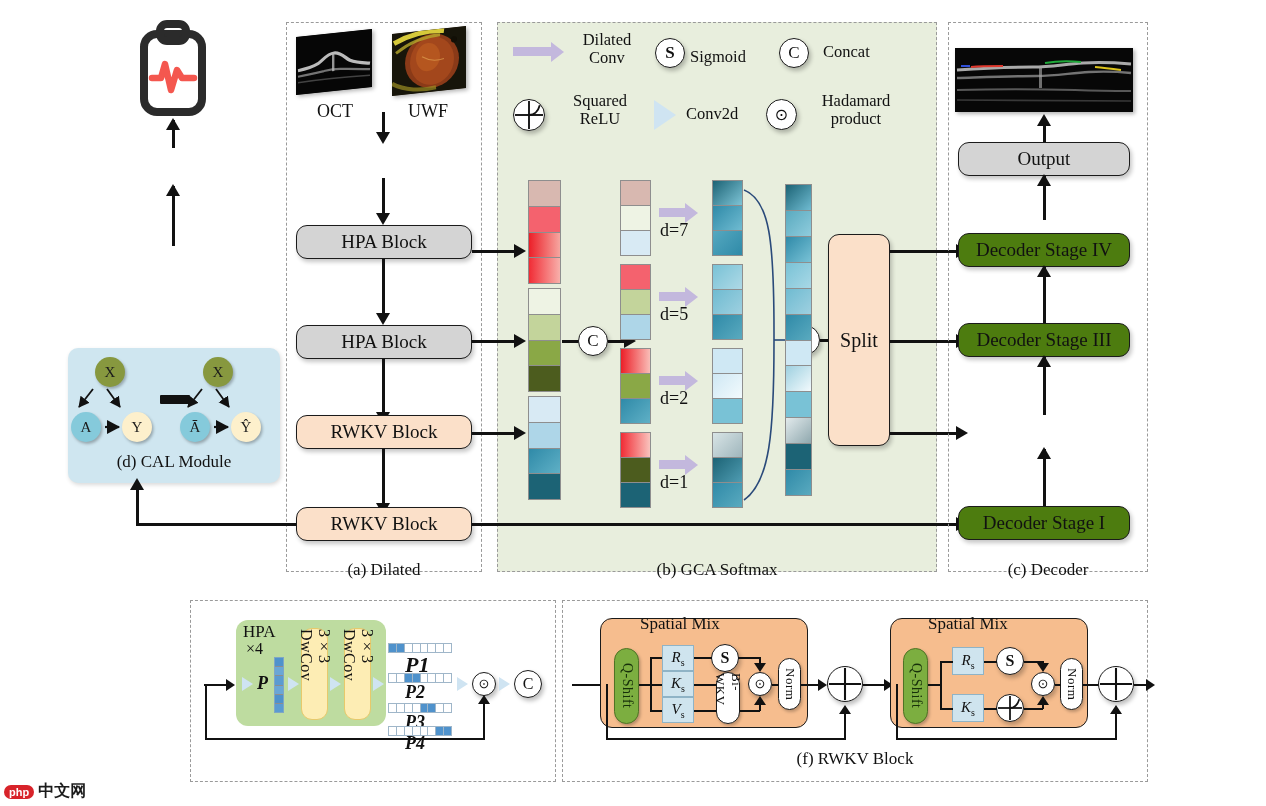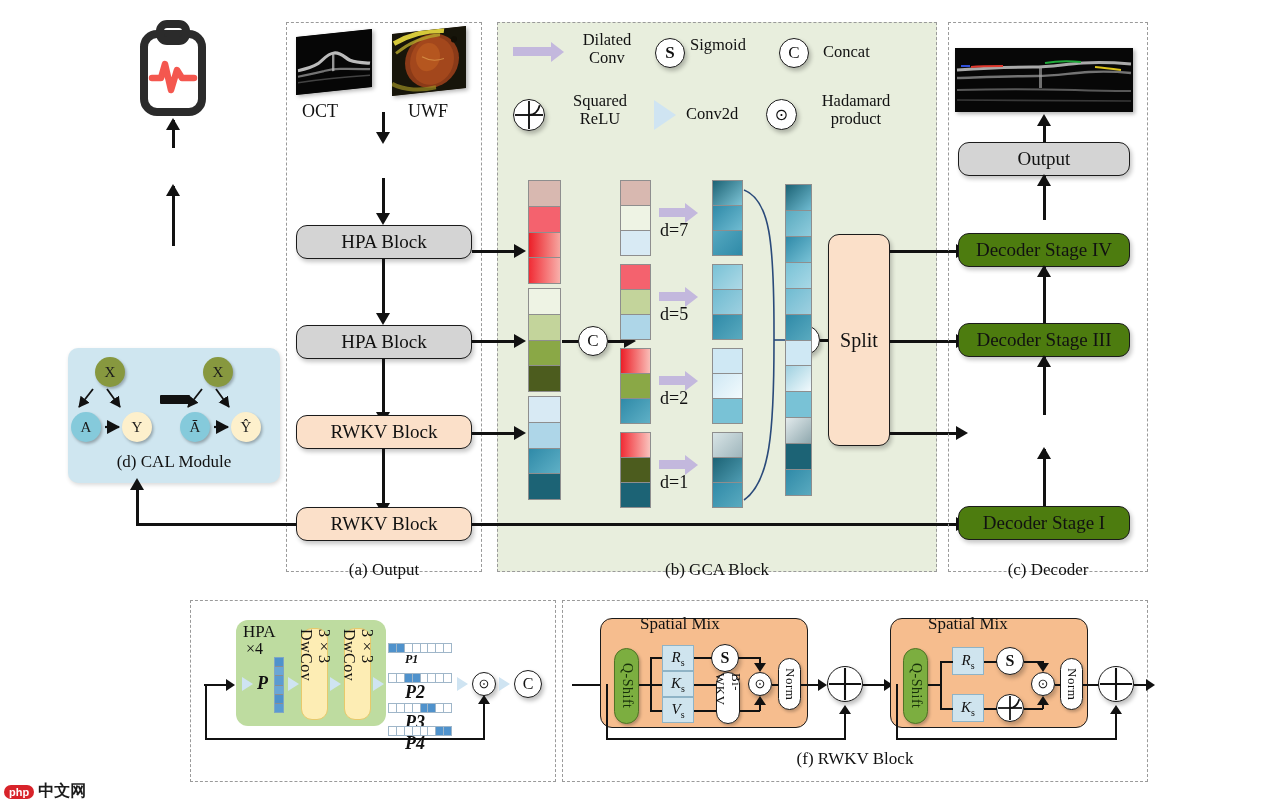--- a/index.html
+++ b/index.html
@@ -110,21 +110,21 @@
   .wm-php { background:#d8232a; color:#fff; font-size:11px; font-weight:bold; border-radius:7px;
      padding:1px 5px; font-family:"Liberation Sans", sans-serif; }
   .wm-cn { font-size:16px; font-weight:bold; color:#1b1b1b; font-family:"DejaVu Sans", sans-serif; }
 </style>
 </head>
 <body>
 
 <div id="root">
 
   <div class="panel" style="left:286px; top:22px; width:196px; height:550px;"></div>
-  <div class="caption" style="left:286px; top:560px; width:196px;">(a) Output</div>
+  <div class="caption" style="left:286px; top:560px; width:196px;">(a) Dilated</div>
 
   <div class="imgbox" style="left:296px; top:33px; width:76px; height:58px; transform:skewY(-6deg); background:#0a0a0a;">
     <svg viewBox="0 0 76 58" width="76" height="58" preserveAspectRatio="none">
       <rect width="76" height="58" fill="#060606"></rect>
       <path d="M2 34 C10 33 16 32 22 29 C27 26 31 20 38 20 C45 20 49 26 54 29 C60 32 68 33 74 34" stroke="#cfcfcf" stroke-width="3.2" fill="none" opacity="0.9"></path>
       <path d="M2 40 C12 39 20 38 28 37 C34 36 42 36 48 37 C58 38 66 39 74 40" stroke="#9a9a9a" stroke-width="2.2" fill="none" opacity="0.75"></path>
       <rect x="36" y="20" width="2.4" height="18" fill="#b9b9b9" opacity="0.8"></rect>
       <path d="M2 46 C20 45 50 45 74 46" stroke="#6b6b6b" stroke-width="1.6" fill="none" opacity="0.6"></path>
     </svg>
   </div>
@@ -134,21 +134,21 @@
       <ellipse cx="40" cy="31" rx="27" ry="27" fill="#8a3a18"></ellipse>
       <ellipse cx="40" cy="31" rx="22" ry="24" fill="#a3471c"></ellipse>
       <ellipse cx="36" cy="27" rx="12" ry="14" fill="#b5561f"></ellipse>
       <path d="M2 10 C18 2 36 0 52 2" stroke="#d6c93a" stroke-width="5" fill="none"></path>
       <path d="M4 20 C18 10 34 6 48 6" stroke="#b8a92c" stroke-width="3" fill="none" opacity="0.8"></path>
       <path d="M0 50 C12 58 30 60 44 58" stroke="#9c8f22" stroke-width="4" fill="none" opacity="0.7"></path>
       <circle cx="62" cy="12" r="3" fill="#120f06"></circle>
       <path d="M30 26 C36 30 44 32 52 30" stroke="#e0a050" stroke-width="1" fill="none" opacity="0.7"></path>
     </svg>
   </div>
-  <div class="lbl" style="left:302px; top:101px; width:66px; text-align:left; font-size:18px;">OCT</div>
+  <div class="lbl" style="left:302px; top:101px; width:66px; text-align:center; font-size:18px;">OCT</div>
   <div class="lbl" style="left:394px; top:101px; width:68px; text-align:center; font-size:18px;">UWF</div>
 
   <div class="ln lnv" style="left:382px; top:112px; height:22px;"></div>
   <div class="ahead-down" style="left:375.5px; top:132px;"></div>
 
 
   <div class="ln lnv" style="left:382px; top:178px; height:38px;"></div>
   <div class="ahead-down" style="left:375.5px; top:213px;"></div>
 
   <div class="block blk-gray" style="left:296px; top:225px; width:176px; height:34px;">
@@ -230,31 +230,31 @@
     <line x1="45" y1="77" x2="59" y2="77" stroke="#111" stroke-width="2.2" marker-end="url(#mk1)"></line>
   </svg>
 
   <div class="caption" style="left:68px; top:452px; width:212px;">(d) CAL Module</div>
 
   <div class="ln lnh" style="left:136px; top:523px; width:160px;"></div>
   <div class="ln lnv" style="left:136px; top:484px; height:40px;"></div>
   <div class="ahead-up" style="left:129.5px; top:478px;"></div>
 
   <div class="panel panel-fill-green" style="left:497px; top:22px; width:440px; height:550px;"></div>
-  <div class="caption" style="left:497px; top:560px; width:440px;">(b) GCA Block</div>
+  <div class="caption" style="left:497px; top:560px; width:440px;">(b) GCA Softmax</div>
 
   <div class="dcarrow" style="left:513px; top:47px; width:40px;"></div>
   <div class="legend-item" style="left:565px; top:31px; width:84px;">
     <div>Dilated</div>
     <div>Conv</div>
   </div>
   <div class="circ" style="left:655px; top:38px; width:30px; height:30px; font-size:17px; font-weight:bold;">
     <span>S</span>
   </div>
-  <div class="legend-item" style="left:690px; top:36px; width:76px; text-align:left;">Sigmoid</div>
+  <div class="legend-item" style="left:690px; top:48px; width:76px; text-align:left;">Sigmoid</div>
   <div class="circ" style="left:779px; top:38px; width:30px; height:30px; font-size:17px;">
     <span>C</span>
   </div>
   <div class="legend-item" style="left:823px; top:43px; width:80px; text-align:left;">Concat</div>
 
   <div class="circ" style="left:513px; top:99px; width:32px; height:32px;">
     <svg viewBox="0 0 32 32" width="30" height="30">
       <line x1="16" y1="1" x2="16" y2="31" stroke="#111" stroke-width="2"></line>
       <line x1="1" y1="16" x2="31" y2="16" stroke="#111" stroke-width="2"></line>
       <path d="M16 16 C22 16 26 11 27.5 5.5" stroke="#111" stroke-width="2" fill="none"></path>
@@ -482,21 +482,21 @@
   <div class="stripH" style="left:388px; top:643px; width:64px; height:10px;">
     <i style="background:#4f92cc;"></i>
     <i style="background:#4f92cc;"></i>
     <i style="background:#fff;"></i>
     <i style="background:#fff;"></i>
     <i style="background:#fff;"></i>
     <i style="background:#fff;"></i>
     <i style="background:#fff;"></i>
     <i style="background:#fff;"></i>
   </div>
-  <div class="lbl lbl-i" style="left:405px; top:652px; font-size:12px;">P1</div>
+  <div class="lbl lbl-i" style="left:405px; top:652px; font-size:22px;">P1</div>
 
   <div class="stripH" style="left:388px; top:673px; width:64px; height:10px;">
     <i style="background:#fff;"></i>
     <i style="background:#fff;"></i>
     <i style="background:#4f92cc;"></i>
     <i style="background:#4f92cc;"></i>
     <i style="background:#fff;"></i>
     <i style="background:#fff;"></i>
     <i style="background:#fff;"></i>
     <i style="background:#fff;"></i>

